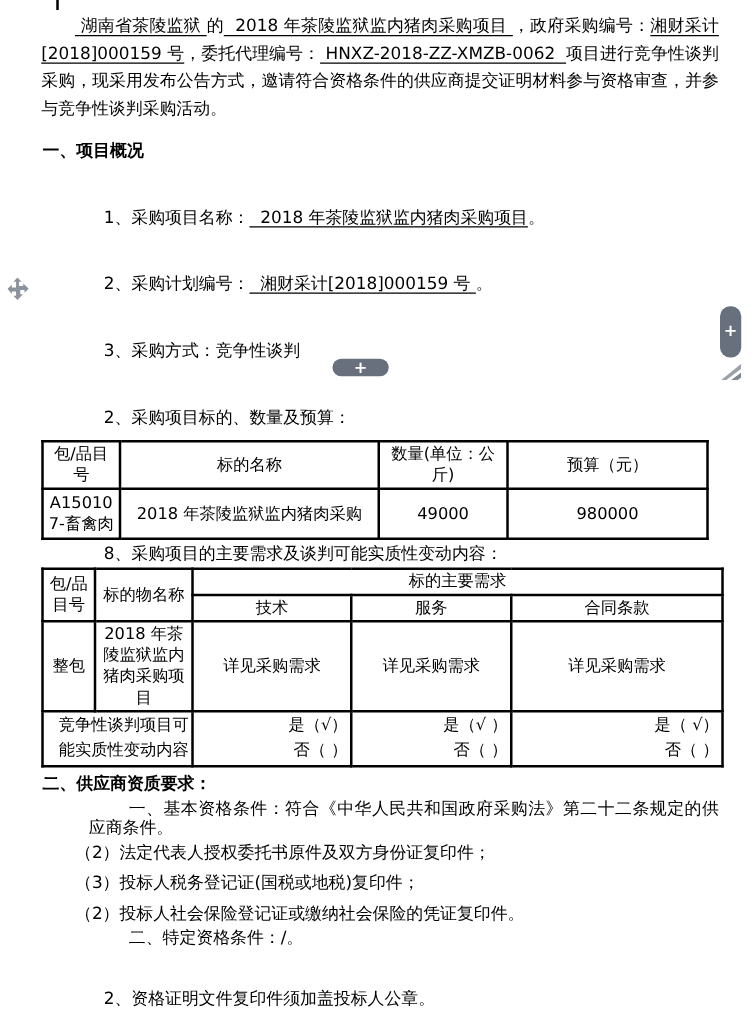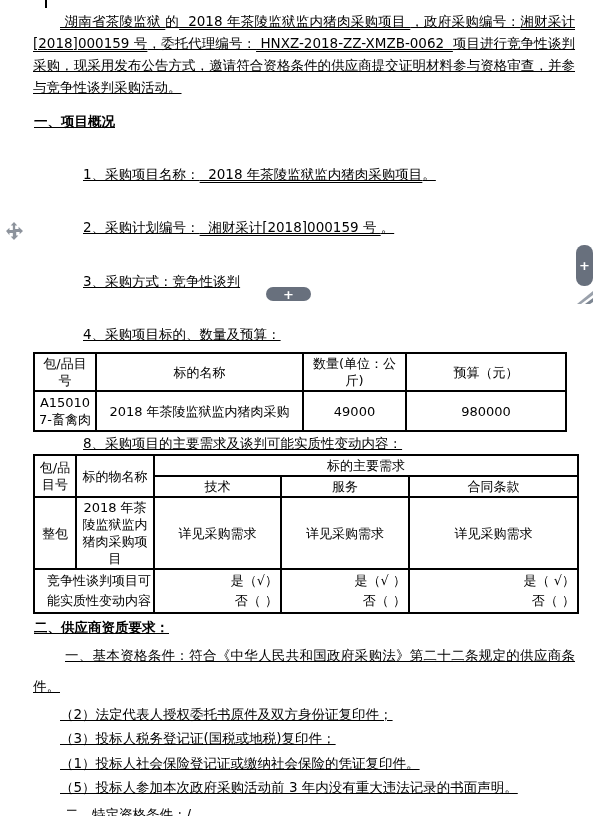--- a/index.html
+++ b/index.html
@@ -2,29 +2,29 @@
 <html><head>
 <meta charset="utf-8">
 <style>
   html,body{margin:0;padding:0;background:#ffffff;}
   .page{
     position:relative;width:604px;height:816px;background:#fff;overflow:hidden;
     font-family:"DejaVu Sans",sans-serif;color:#000;
     padding:10px 29px 0 33px;box-sizing:border-box;font-size:13.5px;
   }
   .caret{position:absolute;left:45px;top:0;width:2px;height:8px;background:#000;}
-  p{margin:0;text-decoration:underline;}
+  p{margin:0;}
   .intro{line-height:22px;text-align:justify;text-indent:27px;}
   .u{text-decoration:underline;text-underline-offset:3px;}
   .sec{font-weight:700;line-height:24.2px;margin:1px;}
   .sec1{margin-top:11px;}
   .line{line-height:24.2px;margin-top:29px;}
   .lvl1{padding-left:50px;}
   .paren{padding-left:27px;line-height:24.2px;}
-  .subhead{text-indent:32px;line-height:31px;text-align:justify;}
+  .subhead{text-indent:32px;line-height:15px;text-align:justify;margin-left:38px;}
   .note{text-indent:27px;line-height:24.2px;text-align:justify;}
   table{border-collapse:collapse;table-layout:fixed;}
   th,td{border:2px solid #000;font-weight:400;font-size:13px;text-align:center;
         vertical-align:middle;padding:1px 2px;line-height:17px;word-break:break-all;}
   .t1{width:532px;margin-top:6px;}
   .t1 .hr th{height:14px;}
   .t1 .dr td{height:36px;}
   .t2{width:544px;}
   .t2 .r1 th{height:14px;}
   .t2 .r2 th{height:14px;}
@@ -49,21 +49,21 @@
 
   <p class="intro"><span class="u">&nbsp;湖南省茶陵监狱&nbsp;</span><span>的</span><span class="u">&nbsp;&nbsp;2018 年茶陵监狱监内猪肉采购项目&nbsp;</span><span>，政府采购编号：</span><span class="u">湘财采计[2018]000159 号</span><span>，委托代理编号：</span><span class="u">&nbsp;HNXZ-2018-ZZ-XMZB-0062&nbsp;&nbsp;</span><span>项目进行竞争性谈判采购，现采用发布公告方式，邀请符合资格条件的供应商提交证明材料参与资格审查，并参与竞争性谈判采购活动。</span></p>
 
   <p class="sec sec1">一、项目概况</p>
 
   <p class="line lvl1"><span>1、采购项目名称：</span><span class="u">&nbsp;&nbsp;2018 年茶陵监狱监内猪肉采购项目</span><span>。</span></p>
 
   <p class="line lvl1"><span>2、采购计划编号：</span><span class="u">&nbsp;&nbsp;湘财采计[2018]000159 号&nbsp;</span><span>。</span></p>
 
   <p class="line lvl1">3、采购方式：竞争性谈判</p>
-  <p class="line lvl1">4、采购项目标的、数量及预算：</p>
+  <p class="line lvl1">2、采购项目标的、数量及预算：</p>
 
   <table class="t1">
     <colgroup>
         <col style="width:62px">
         <col style="width:207px">
         <col style="width:103px">
         <col style="width:160px">
       </colgroup>
     <tbody>
         <tr class="hr">
@@ -124,22 +124,21 @@
         <div>否（ ）</div>
       </td>
     </tr>
   </tbody>
     </table>
 
   <p class="sec">二、供应商资质要求：</p>
   <p class="subhead">一、基本资格条件：符合《中华人民共和国政府采购法》第二十二条规定的供应商条件。</p>
   <p class="paren">（2）法定代表人授权委托书原件及双方身份证复印件；</p>
   <p class="paren">（3）投标人税务登记证(国税或地税)复印件；</p>
-  <p class="paren">（1）投标人社会保险登记证或缴纳社会保险的凭证复印件。</p>
-  <p class="paren">（5）投标人参加本次政府采购活动前 3 年内没有重大违法记录的书面声明。</p>
+  <p class="paren">（2）投标人社会保险登记证或缴纳社会保险的凭证复印件。</p>
   <p class="subhead">二、特定资格条件：/。</p>
   <p class="line lvl1">2、资格证明文件复印件须加盖投标人公章。</p>
   <p class="line lvl1">3、营业执照处于有效期内。</p>
 
   <div class="ovl move">
     <span>
       <svg width="18" height="18" viewBox="0 0 17 17">
         <path fill="#8d939c" d="M8.5 0l3.1 3.3h-2v3.2h3.2v-2L17 8.5l-3.2 3v-2h-3.2v3.2h2L8.5 17l-3.1-3.3h2v-3.2H4.2v2L1 8.5l3.2-3v2h3.2V3.3h-2z"></path>
       </svg>
     </span>

